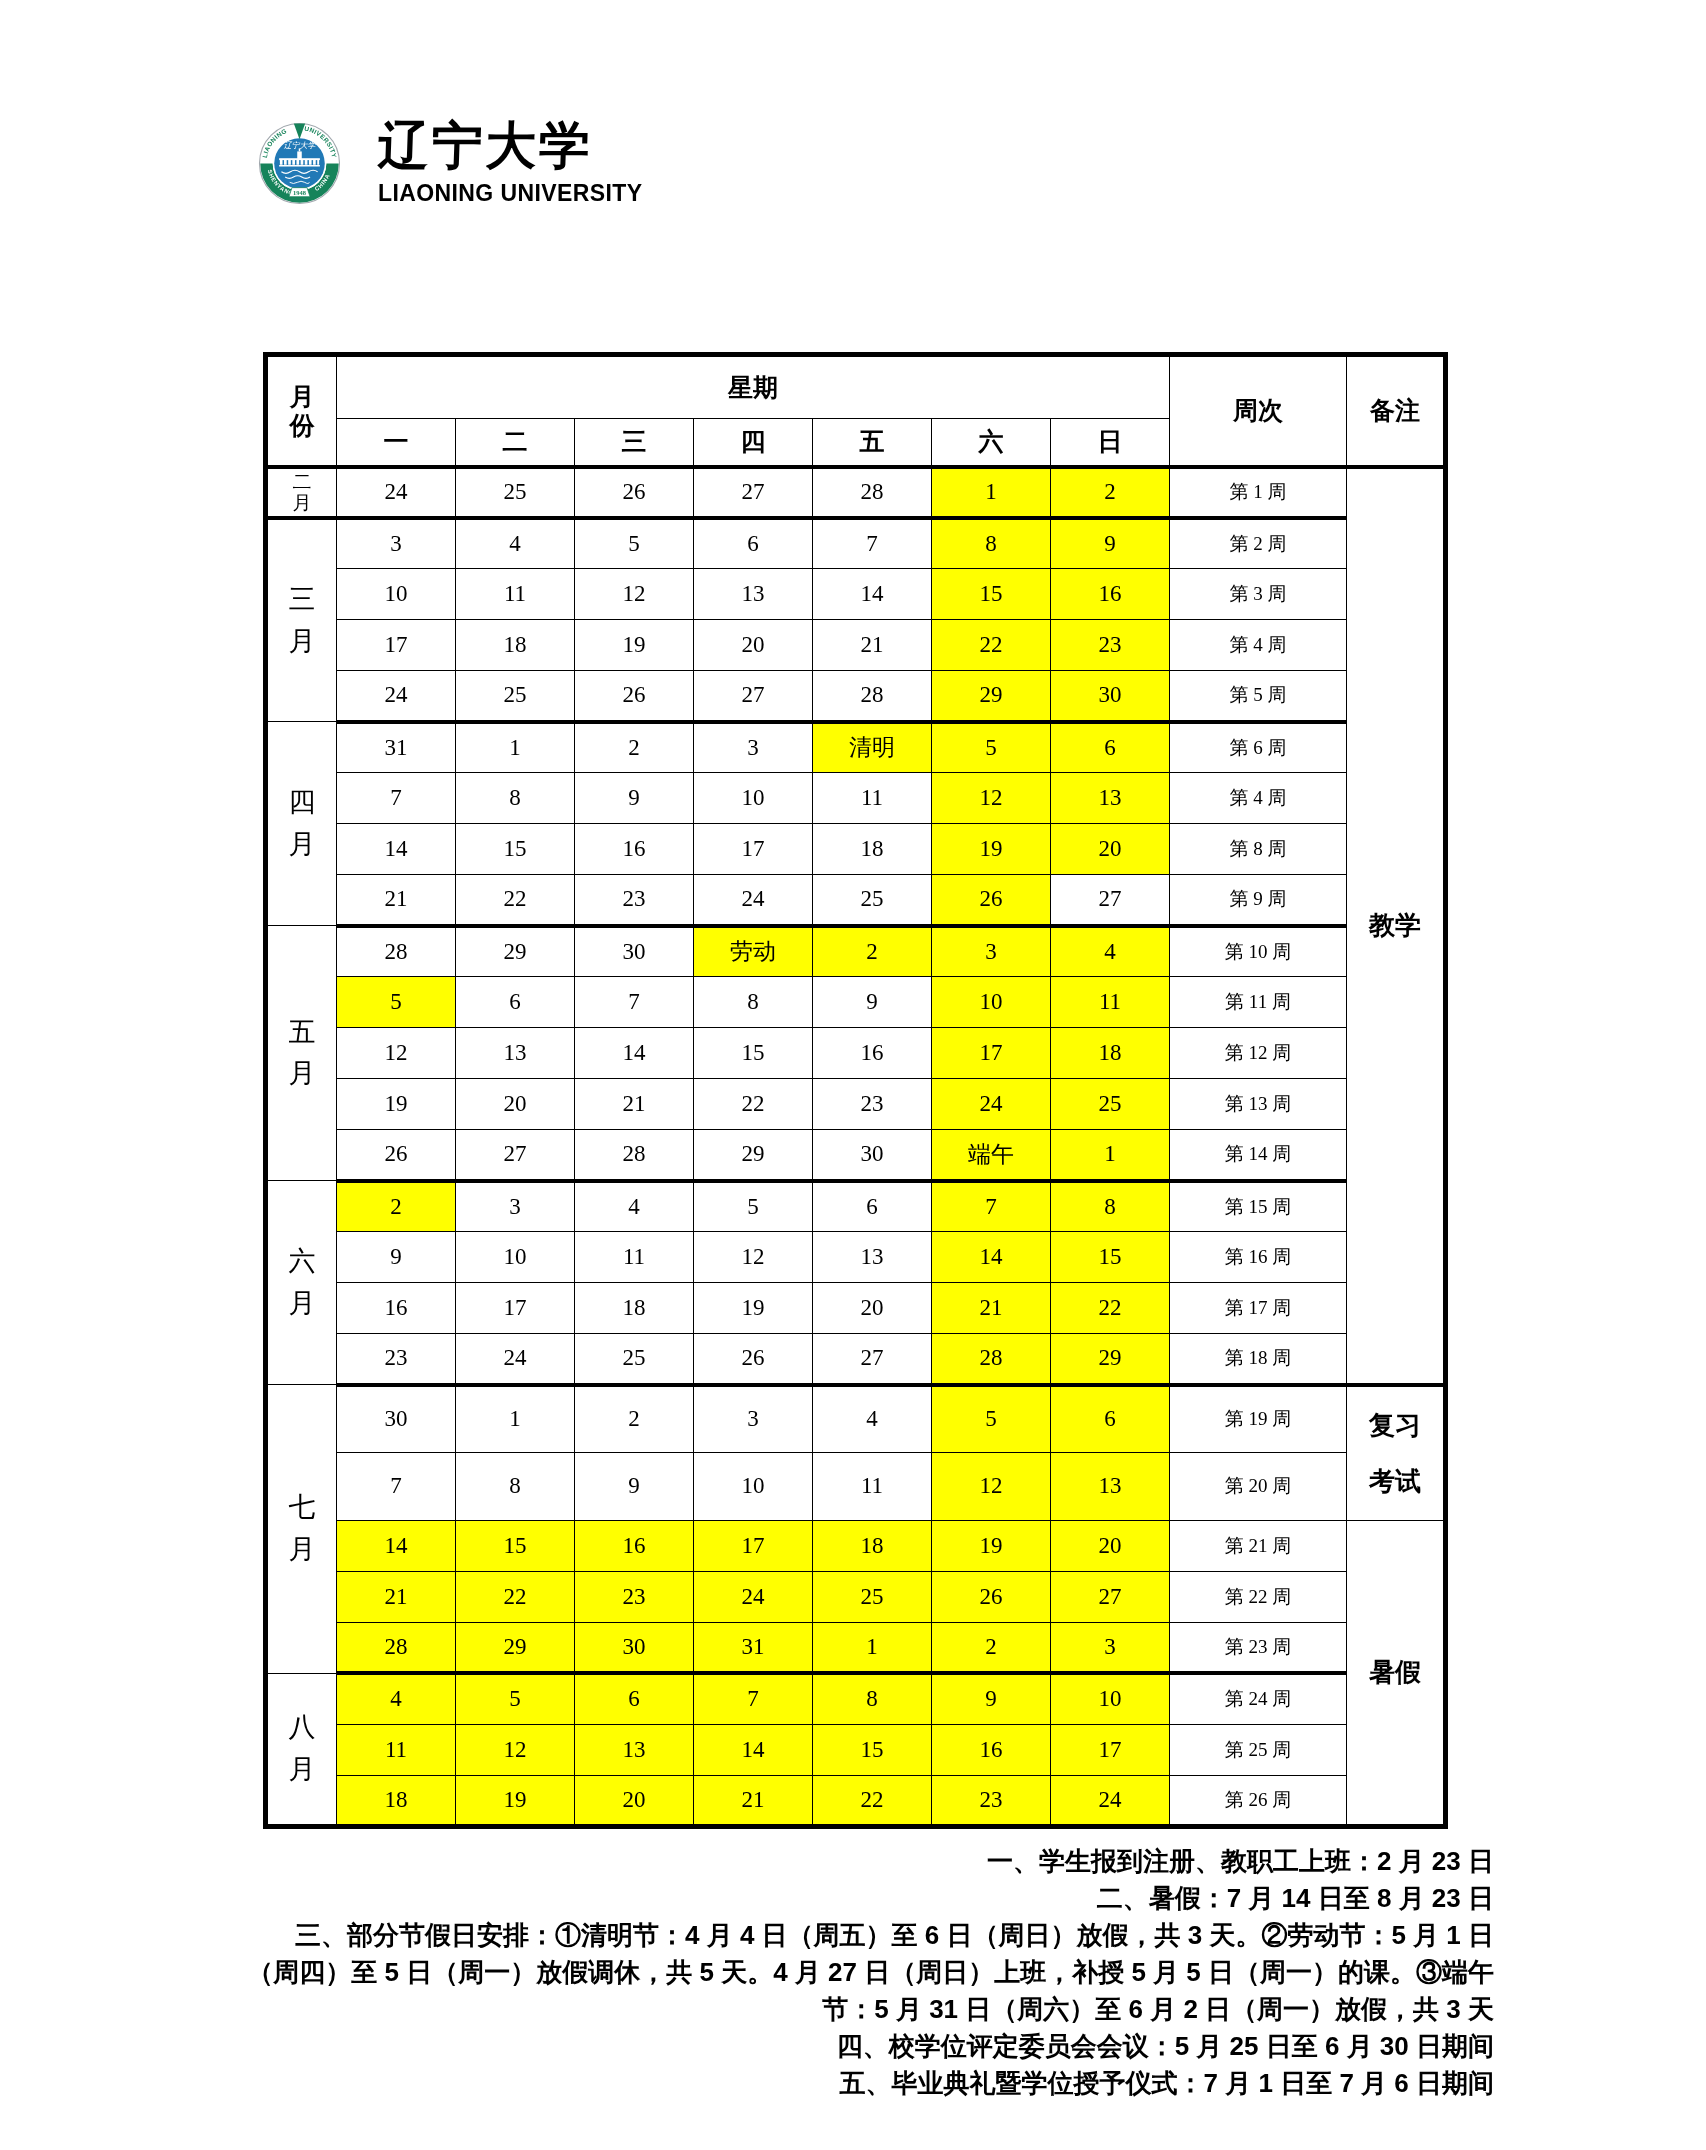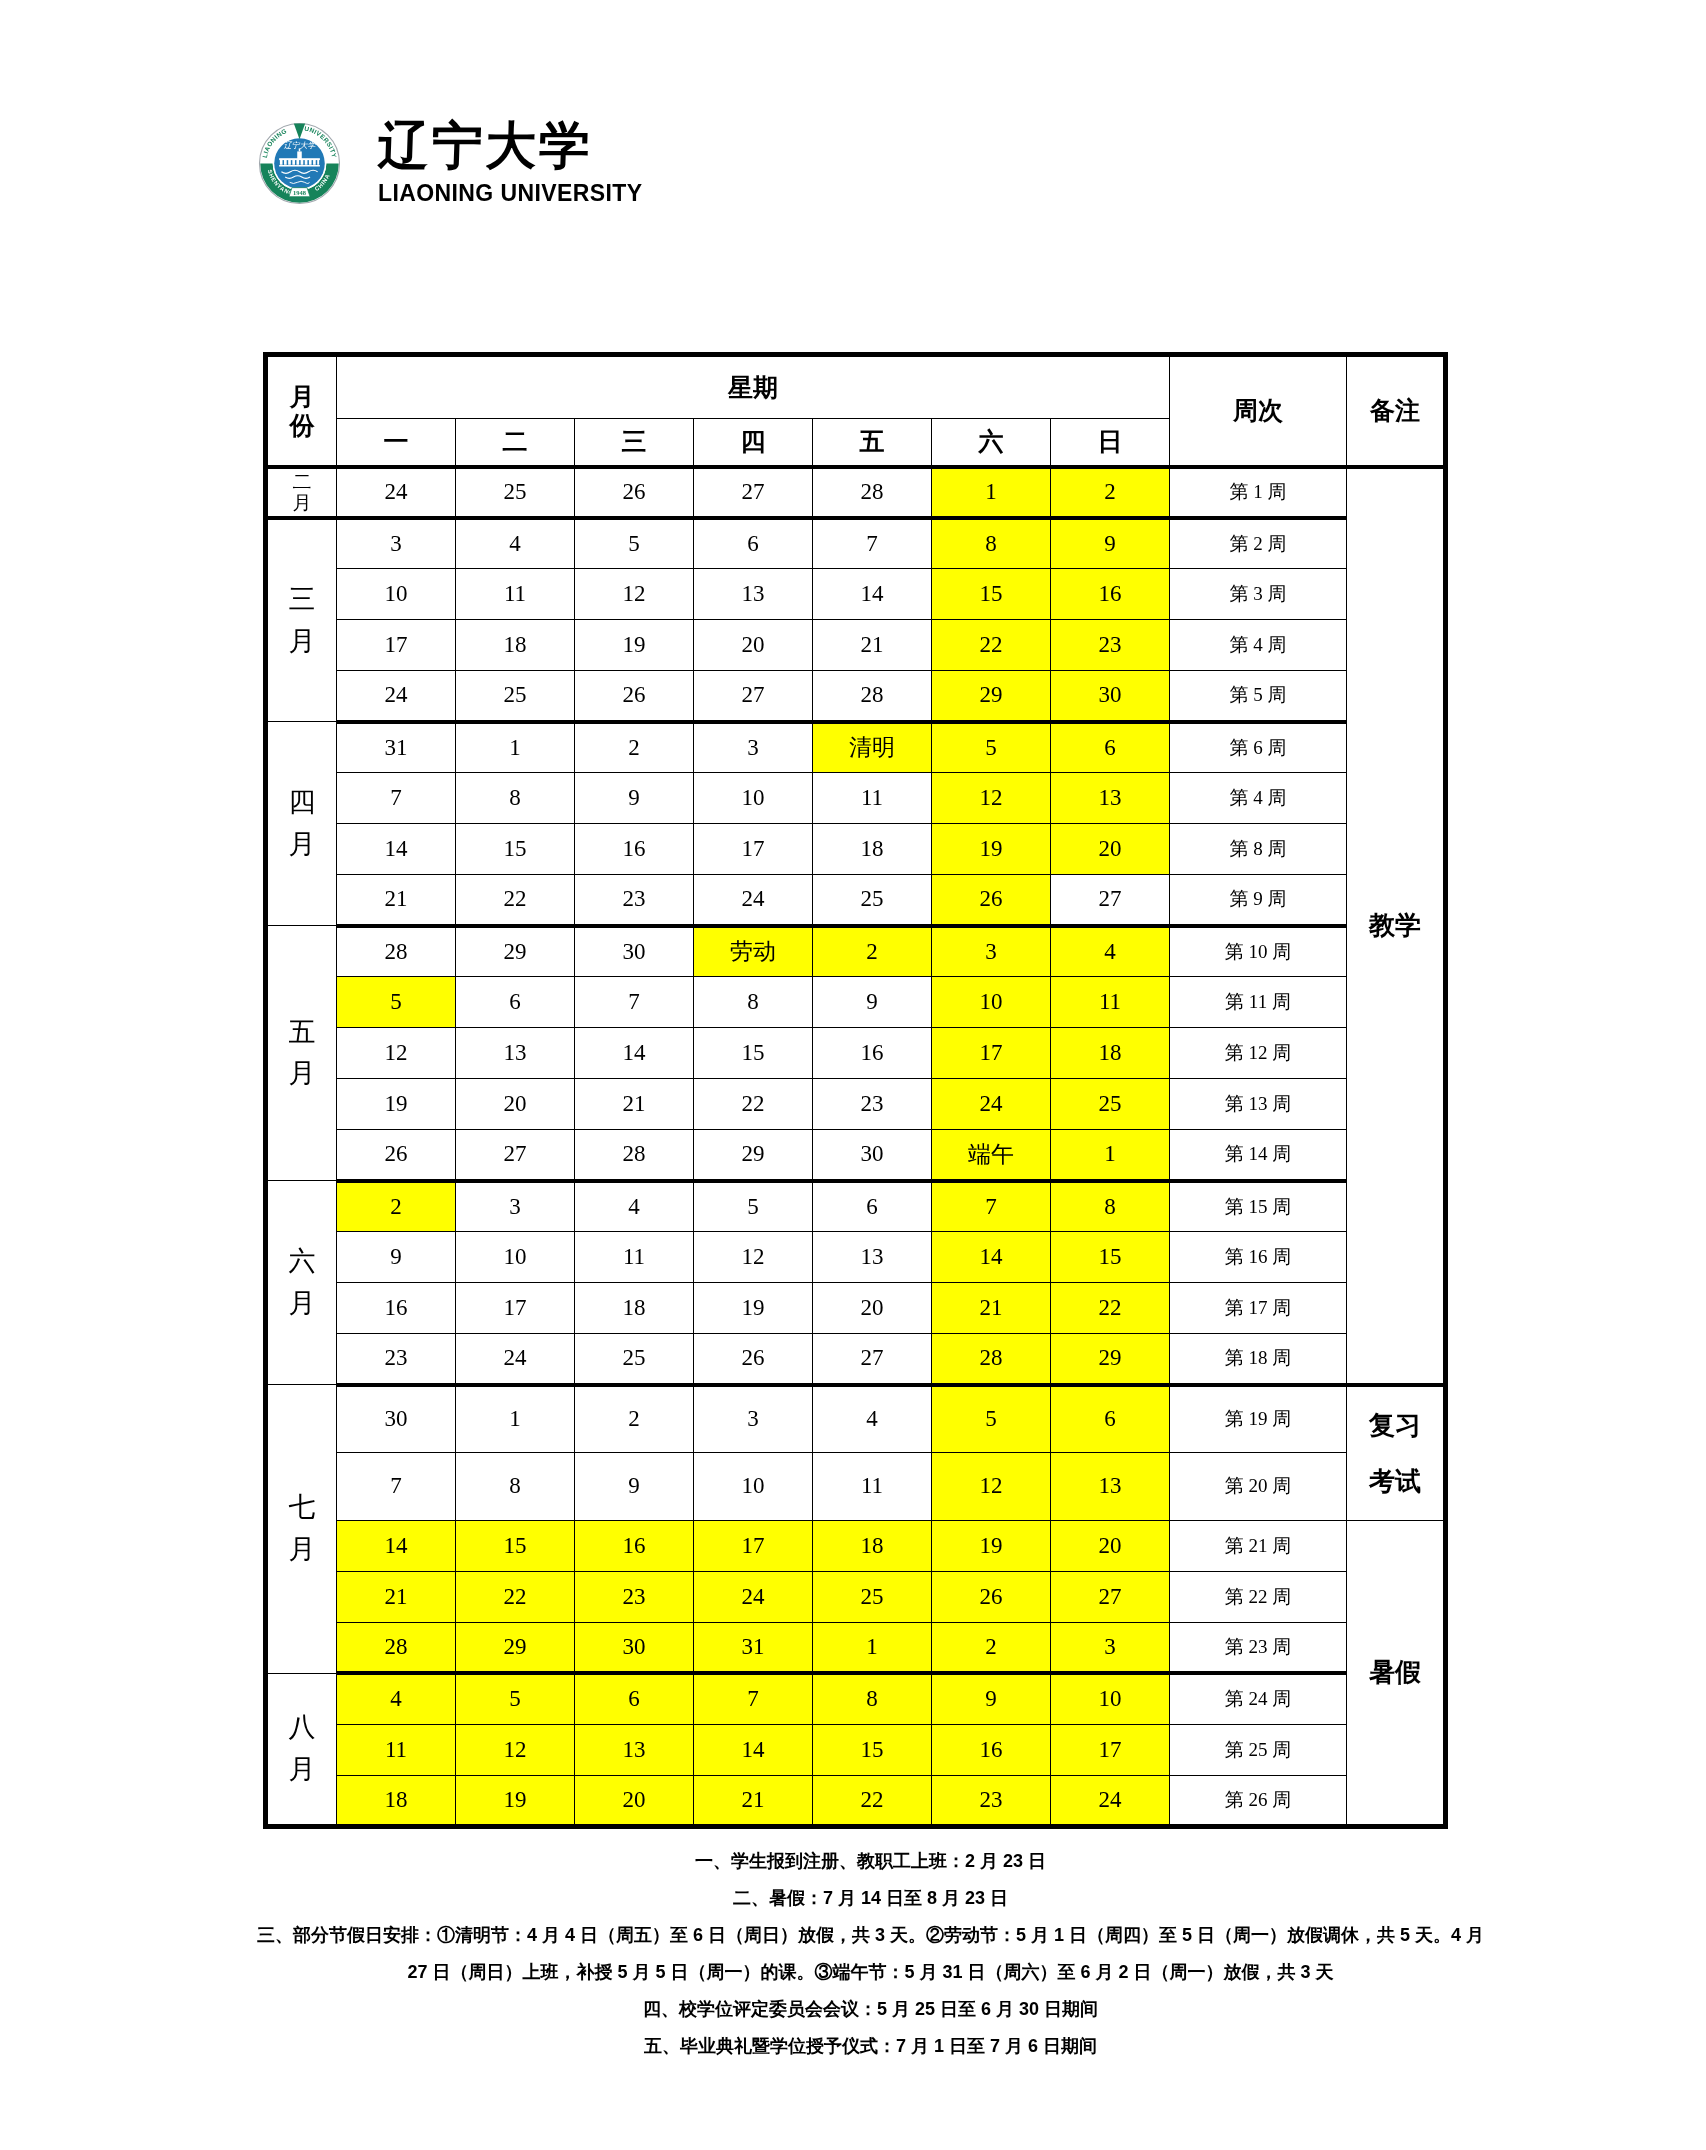--- a/index.html
+++ b/index.html
@@ -38,22 +38,22 @@
   .month-cell div{margin:14.6px 0;}
   .month-cell.single{font-size:19px;}
   .month-cell.single div{margin:1.3px 0;}
   tr.month-end td{border-bottom-width:4.3px;}
   .remark-cell{font-size:26px;font-weight:bold;font-family:"Liberation Serif",serif;}
   .remark-cell div{margin:21px 0;}
   .remark-cell.thick-end{border-bottom-width:4.3px;}
 
   
   .notes{position:absolute;left:247px;top:1843px;width:1247px;
-         font-family:"Liberation Sans",sans-serif;font-weight:bold;font-size:18px;
-         line-height:37px;text-align:center;}
+         font-family:"Liberation Sans",sans-serif;font-weight:bold;font-size:26px;
+         line-height:37px;text-align:right;}
   .note-item{margin:0;}
 </style>
 </head>
 <body>
 
 <div class="page">
 
   <div class="logo">
     <svg class="seal" viewBox="0 0 220 220">
       <circle cx="110" cy="110" r="106" fill="#ffffff" stroke="#a0a7ad" stroke-width="3"></circle>

